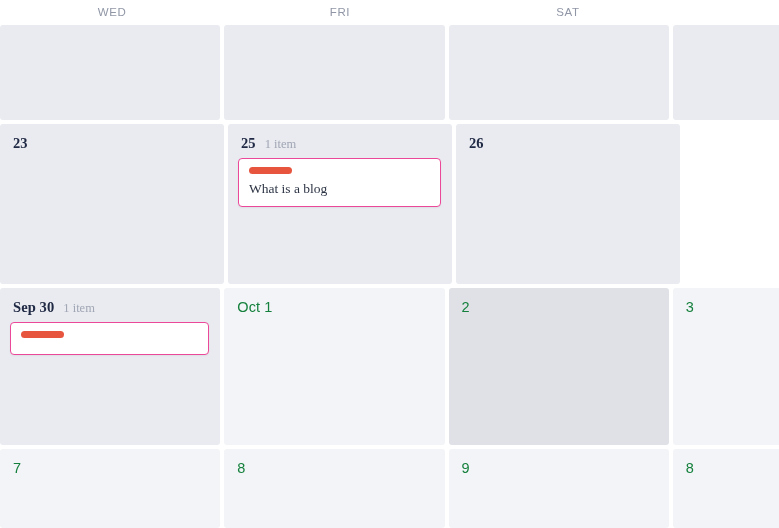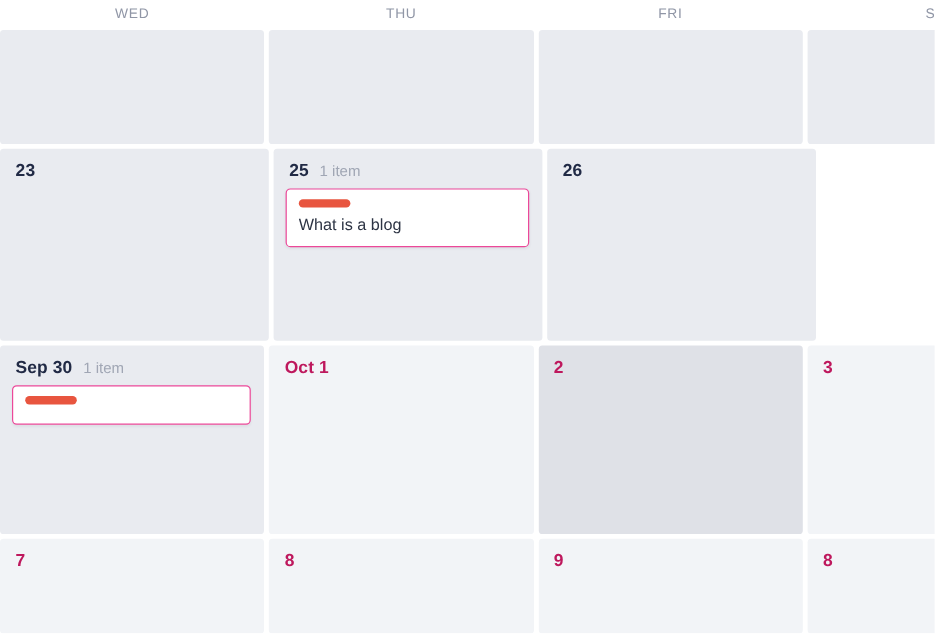--- a/index.html
+++ b/index.html
@@ -69,40 +69,40 @@
     border-radius: 3px;
     box-sizing: border-box;
     overflow: hidden;
   }
   .row-1 .day-cell { height: 95px; margin-bottom: 4px; }
   .row-2 .day-cell { height: 160px; margin-bottom: 4px; }
   .row-3 .day-cell { height: 157px; margin-bottom: 4px; }
   .row-4 .day-cell { height: 79px; }
 
   
-  .bg-a { background: #e9ebf0; }   
+  .bg-a { background: #e9ebf0; font-family: Liberation Serif, serif; }   
   .bg-b { background: #f2f4f7; }   
   .bg-sel { background: #dfe1e7; } 
 
   
   .day-head {
     display: flex;
     align-items: baseline;
     padding: 11px 0 0 13px;
     white-space: nowrap;
   }
   .day-num {
     font-size: 14.5px;
     font-weight: bold;
     color: #212a45;
     letter-spacing: 0.1px;
   }
   .day-num.muted {
-    font-weight: 700;
-    color: #be185d;
+    font-weight: 400;
+    color: #15803d;
   }
   .item-count {
     font-size: 12.5px;
     color: #a0a6b4;
     margin-left: 9px;
     font-weight: 400;
   }
 
   
   .event-list {
@@ -131,21 +131,20 @@
     text-overflow: ellipsis;
   }
 </style>
 </head>
 <body>
 
 <div id="calendar-root">
 
   <div class="weekday-header">
     <div class="weekday-cell">WED</div>
-    <div class="weekday-cell">THU</div>
     <div class="weekday-cell">FRI</div>
     <div class="weekday-cell">SAT</div>
   </div>
 
   <div class="grid">
 
     <div class="week-row row-1">
       <div class="day-cell bg-a">
         <div class="day-head">
           <span class="day-num"></span>

